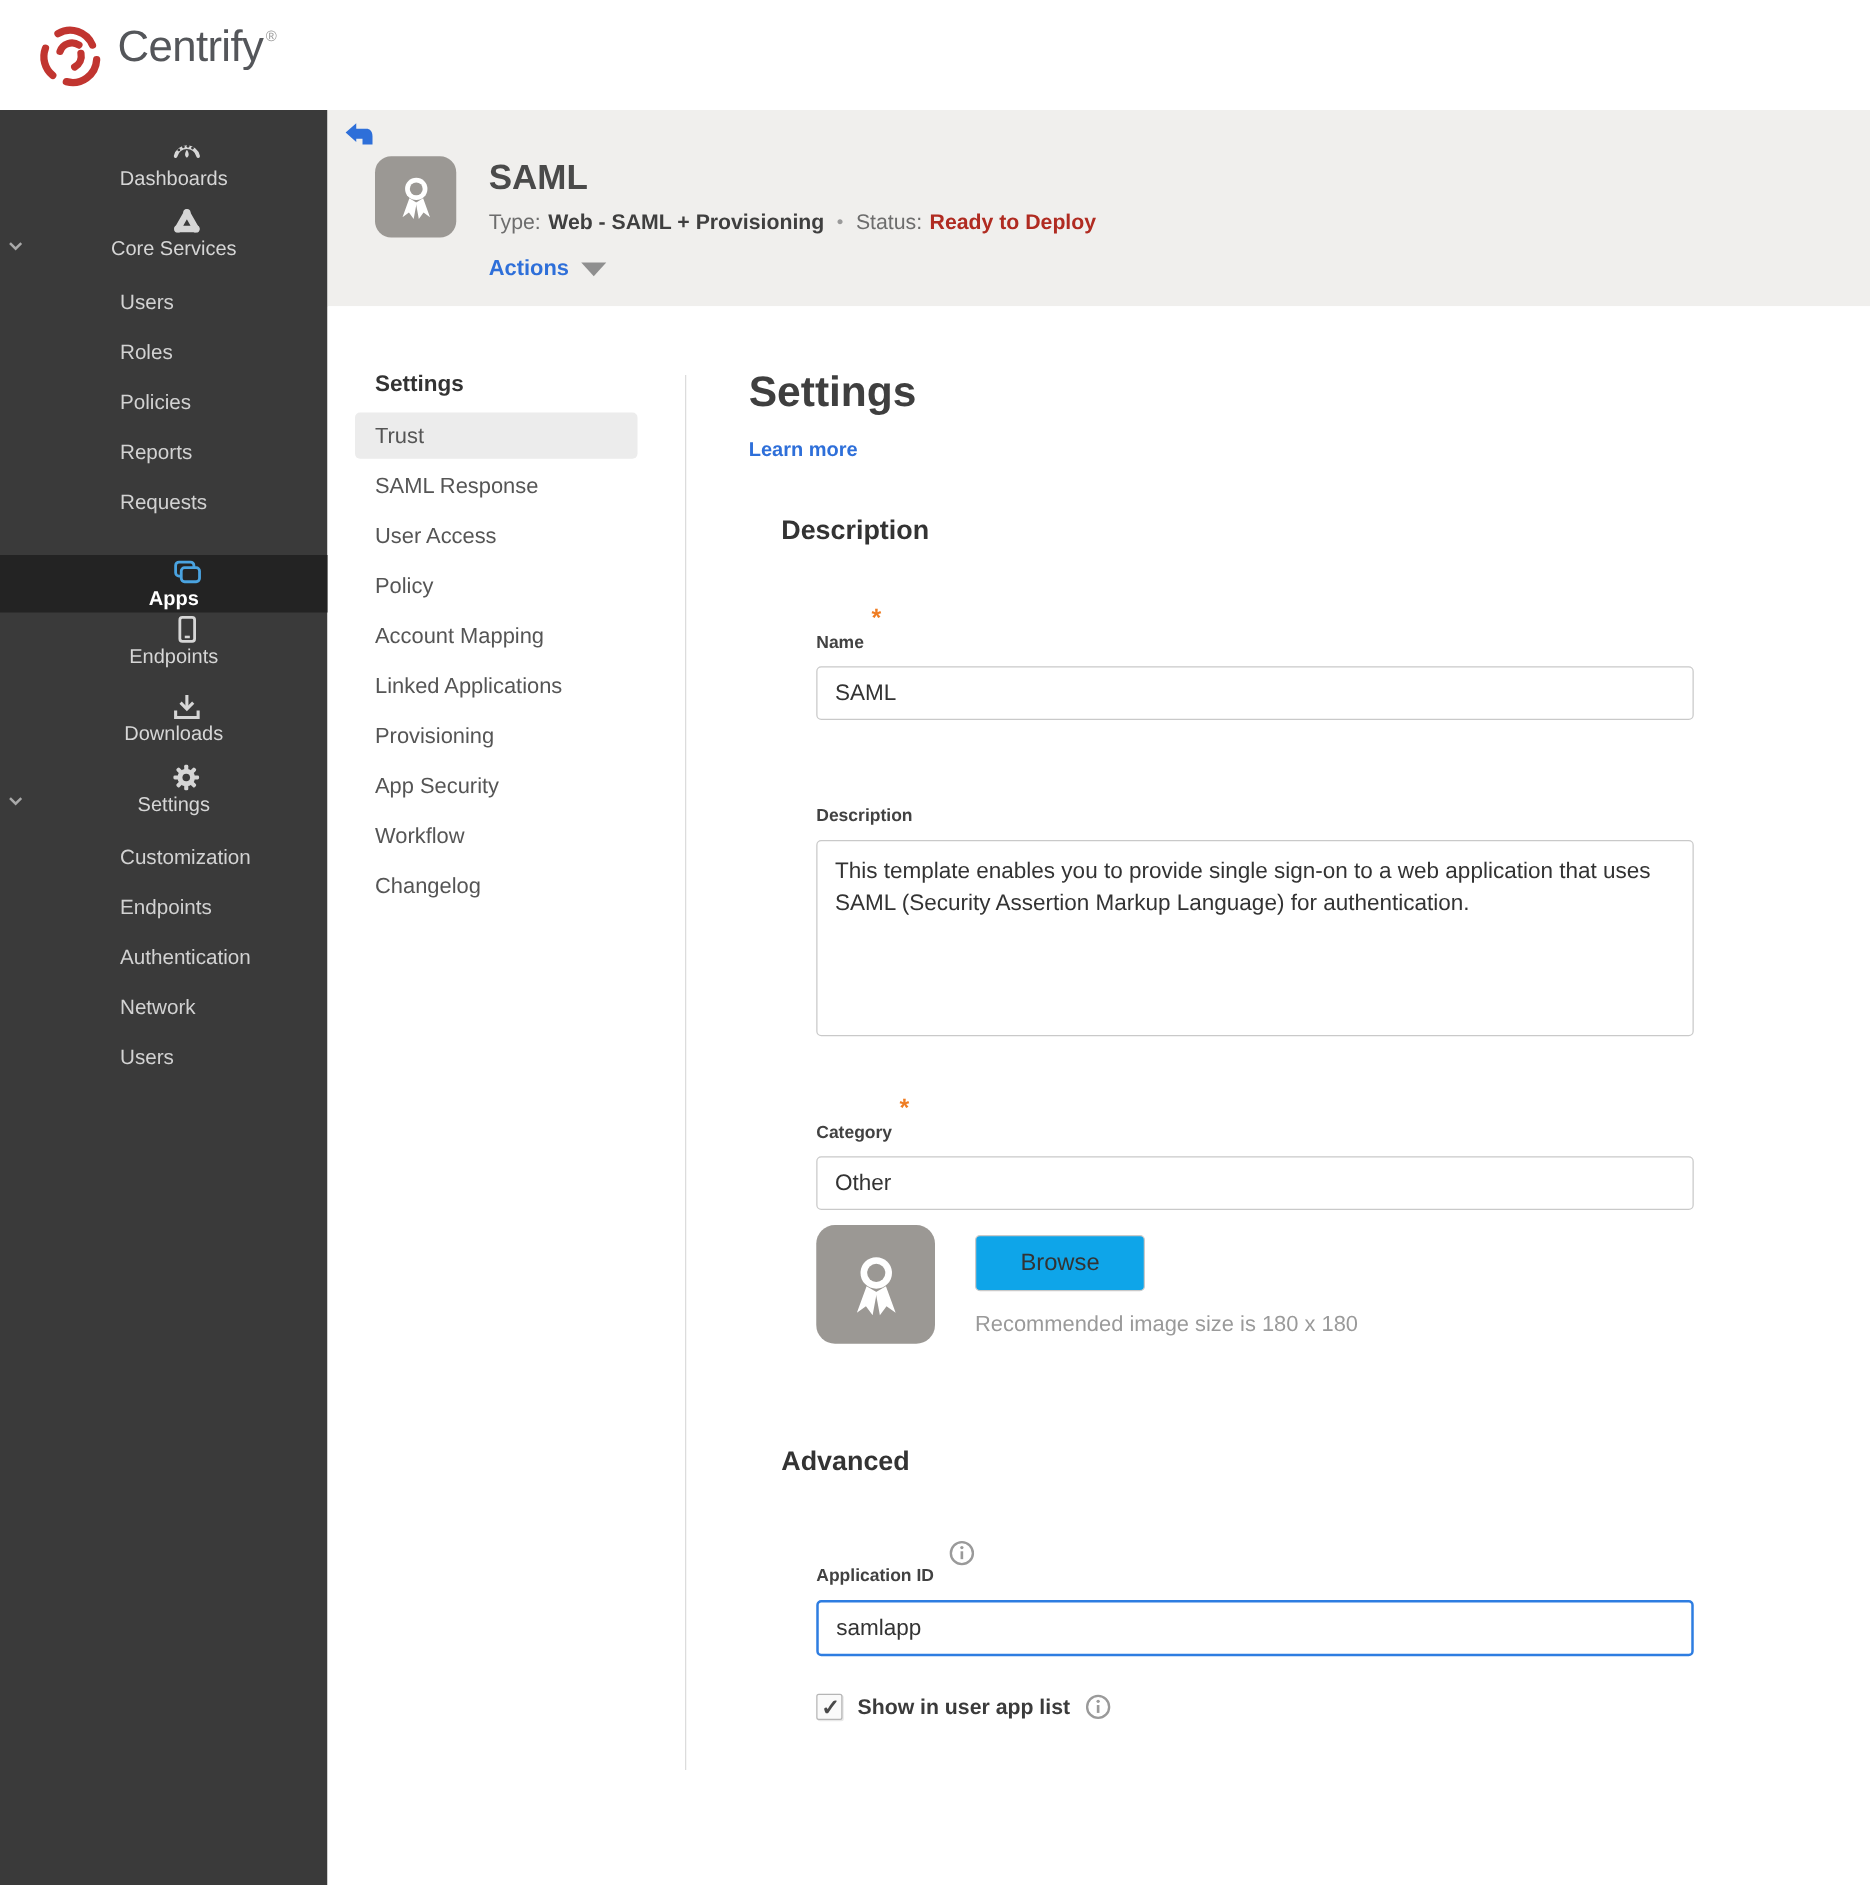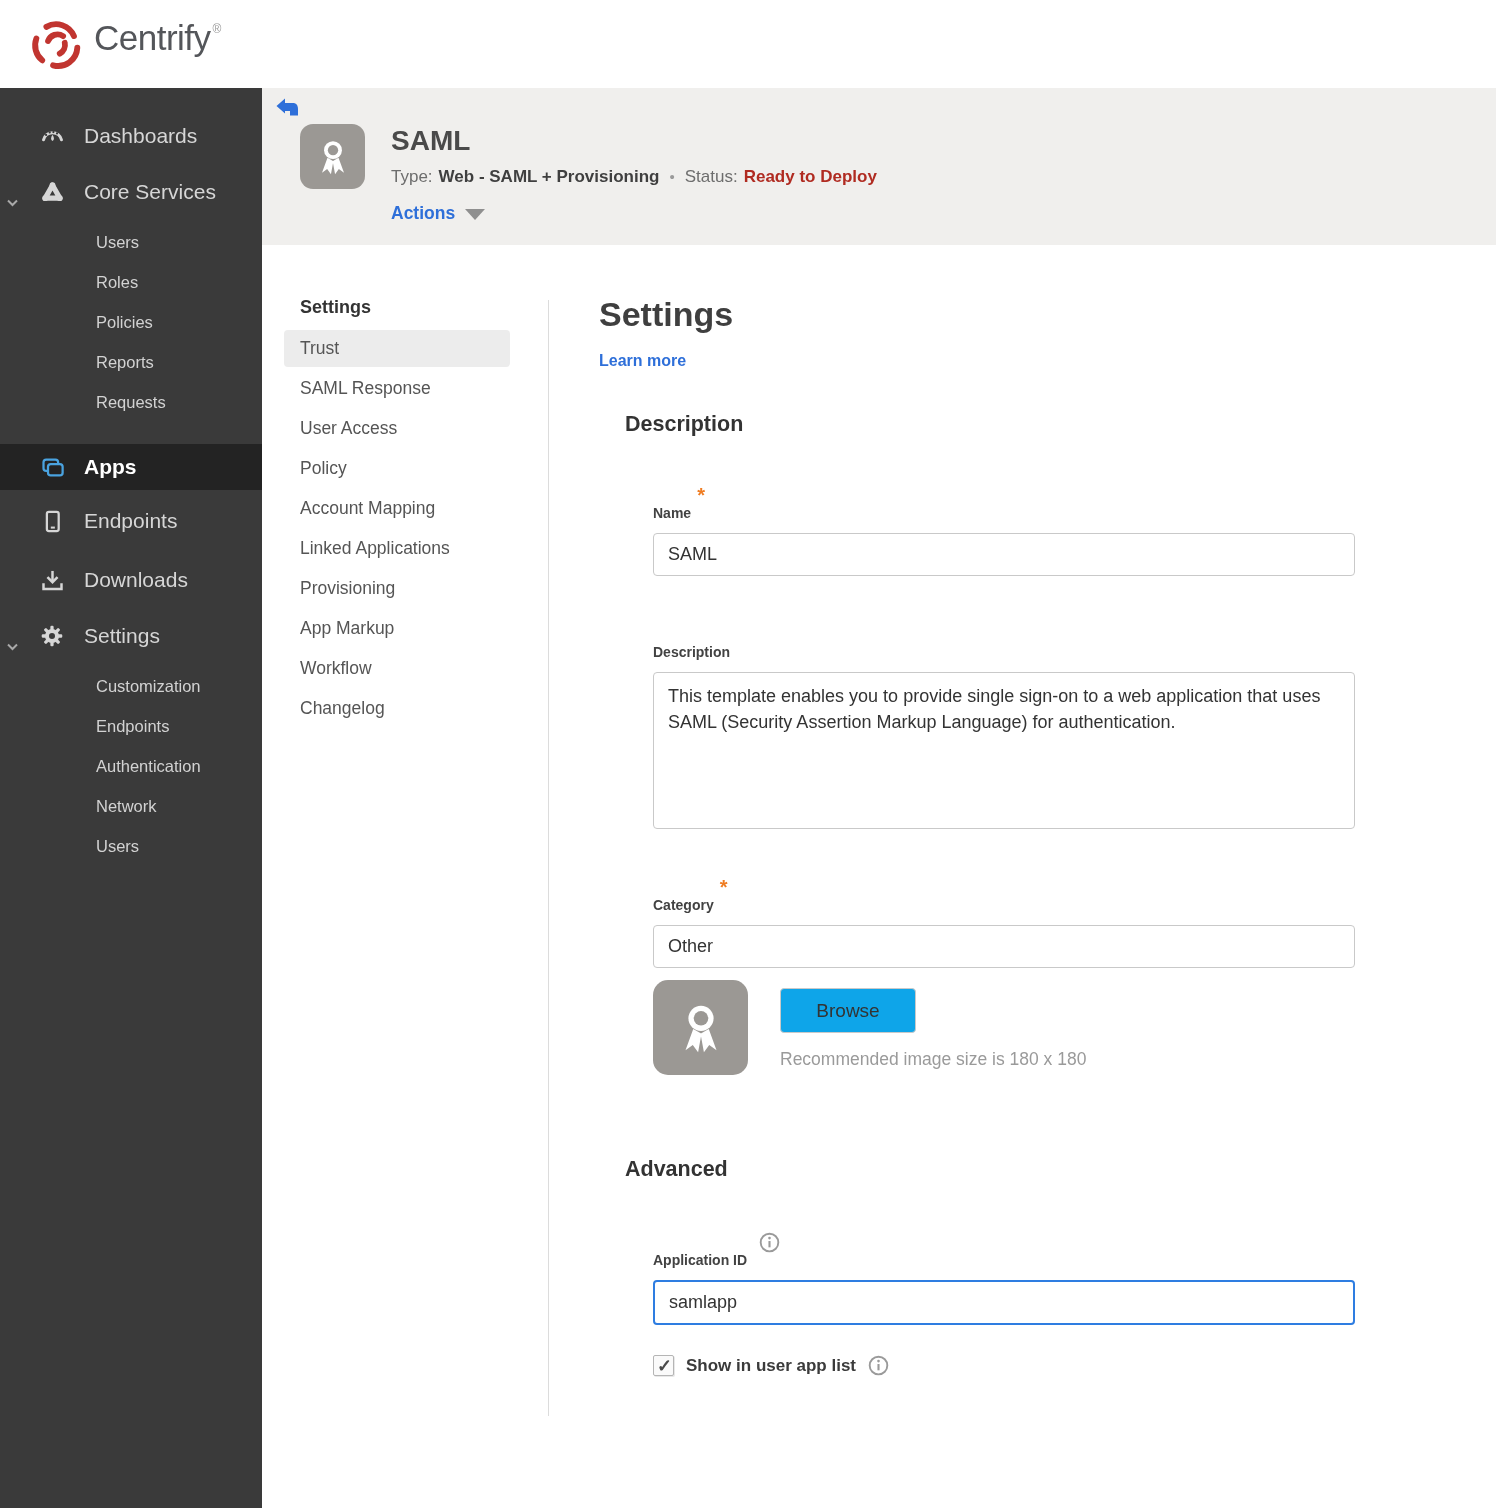--- a/index.html
+++ b/index.html
@@ -14,21 +14,21 @@
   .topbar { height: 88px; background: #fff; display: flex; align-items: center; padding-left: 28px; }
   .brand { display: flex; align-items: flex-start; }
   .brand-name { font-size: 35px; color: #54565a; letter-spacing: -0.5px; margin-left: 10px; margin-top: 2px; }
   .brand-tm { font-size: 12px; color: #9a9a9a; margin-top: 6px; margin-left: 2px; }
 
   
   .layout { display: flex; align-items: stretch; }
 
   
   .sidebar { width: 262px; flex-shrink: 0; background: #3a3a3a; min-height: 1420px; padding-top: 20px; color: #d6d6d6; }
-  .nav-item { position: relative; display: flex; align-items: center; height: 56px; cursor: pointer; font-size: 21px; }
+  .nav-item { position: relative; display: flex; align-items: center; height: 56px; cursor: pointer; font-size: 16px; flex-direction: column; }
   .nav-item .chev { position: absolute; left: 7px; top: 24px; }
   .icon-box { width: 32px; margin-left: 36px; display: flex; justify-content: center; align-items: center; }
   .nav-label { margin-left: 16px; }
   .nav-item.active { background: #232323; color: #fff; font-weight: bold; }
   .sub-list { padding: 2px 0 10px 0; }
   .sub-item { height: 40px; display: flex; align-items: center; padding-left: 96px; font-size: 16.5px; cursor: pointer; color: #d2d2d2; }
   .apps-gap { height: 12px; }
 
   
   .content { flex: 1; display: flex; flex-direction: column; }
@@ -249,21 +249,21 @@
     <div class="page-main">
       <nav class="subnav">
         <div class="subnav-heading">Settings</div>
         <div class="subnav-item active">Trust</div>
         <div class="subnav-item">SAML Response</div>
         <div class="subnav-item">User Access</div>
         <div class="subnav-item">Policy</div>
         <div class="subnav-item">Account Mapping</div>
         <div class="subnav-item">Linked Applications</div>
         <div class="subnav-item">Provisioning</div>
-        <div class="subnav-item">App Markup</div>
+        <div class="subnav-item">App Security</div>
         <div class="subnav-item">Workflow</div>
         <div class="subnav-item">Changelog</div>
       </nav>
 
       <div class="vdivider"></div>
 
       <div class="form-col">
         <h2 class="main-title">Settings</h2>
         <a class="learn-more">Learn more</a>
 

